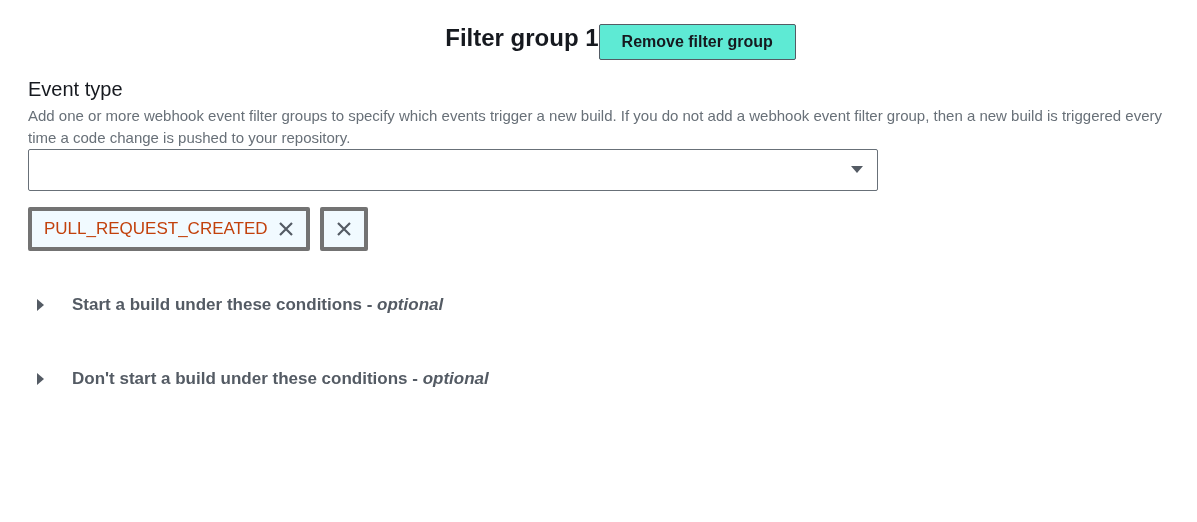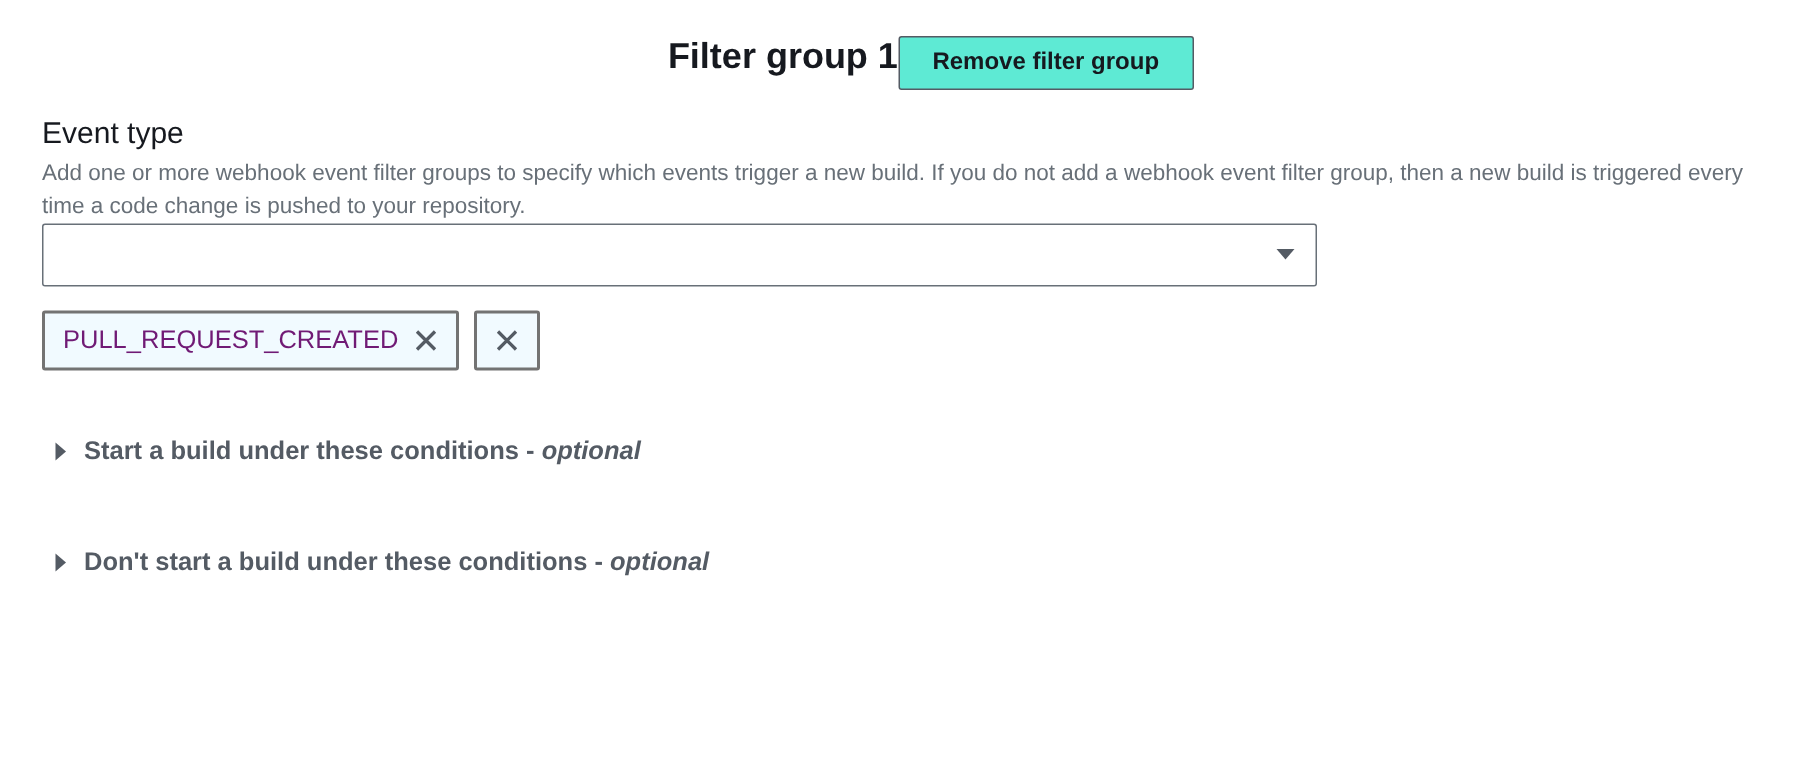--- a/index.html
+++ b/index.html
@@ -81,43 +81,43 @@
       display: flex;
       flex-wrap: wrap;
       gap: 10px;
       margin-bottom: 44px;
     }
     .tag {
       display: inline-flex;
       align-items: center;
       gap: 10px;
       background: #f1faff;
-      border: 2px solid #737373;
+      border: 4px solid #737373;
       border-radius: 2px;
       padding: 8px 12px;
       font-size: 17px;
-      color: #701a75;
+      color: #c2410c;
     }
     .tag-remove {
       background: none;
       border: none;
       padding: 0;
       cursor: pointer;
       display: inline-flex;
       align-items: center;
       justify-content: center;
       color: #545b64;
     }
     .tag-remove svg {
       display: block;
     }
     .expand-row {
       display: flex;
       align-items: center;
-      gap: 10px;
+      gap: 26px;
       cursor: pointer;
       margin-bottom: 54px;
       padding-left: 8px;
     }
     .expand-row:last-child {
       margin-bottom: 0;
     }
     .expand-caret {
       display: inline-flex;
     }

